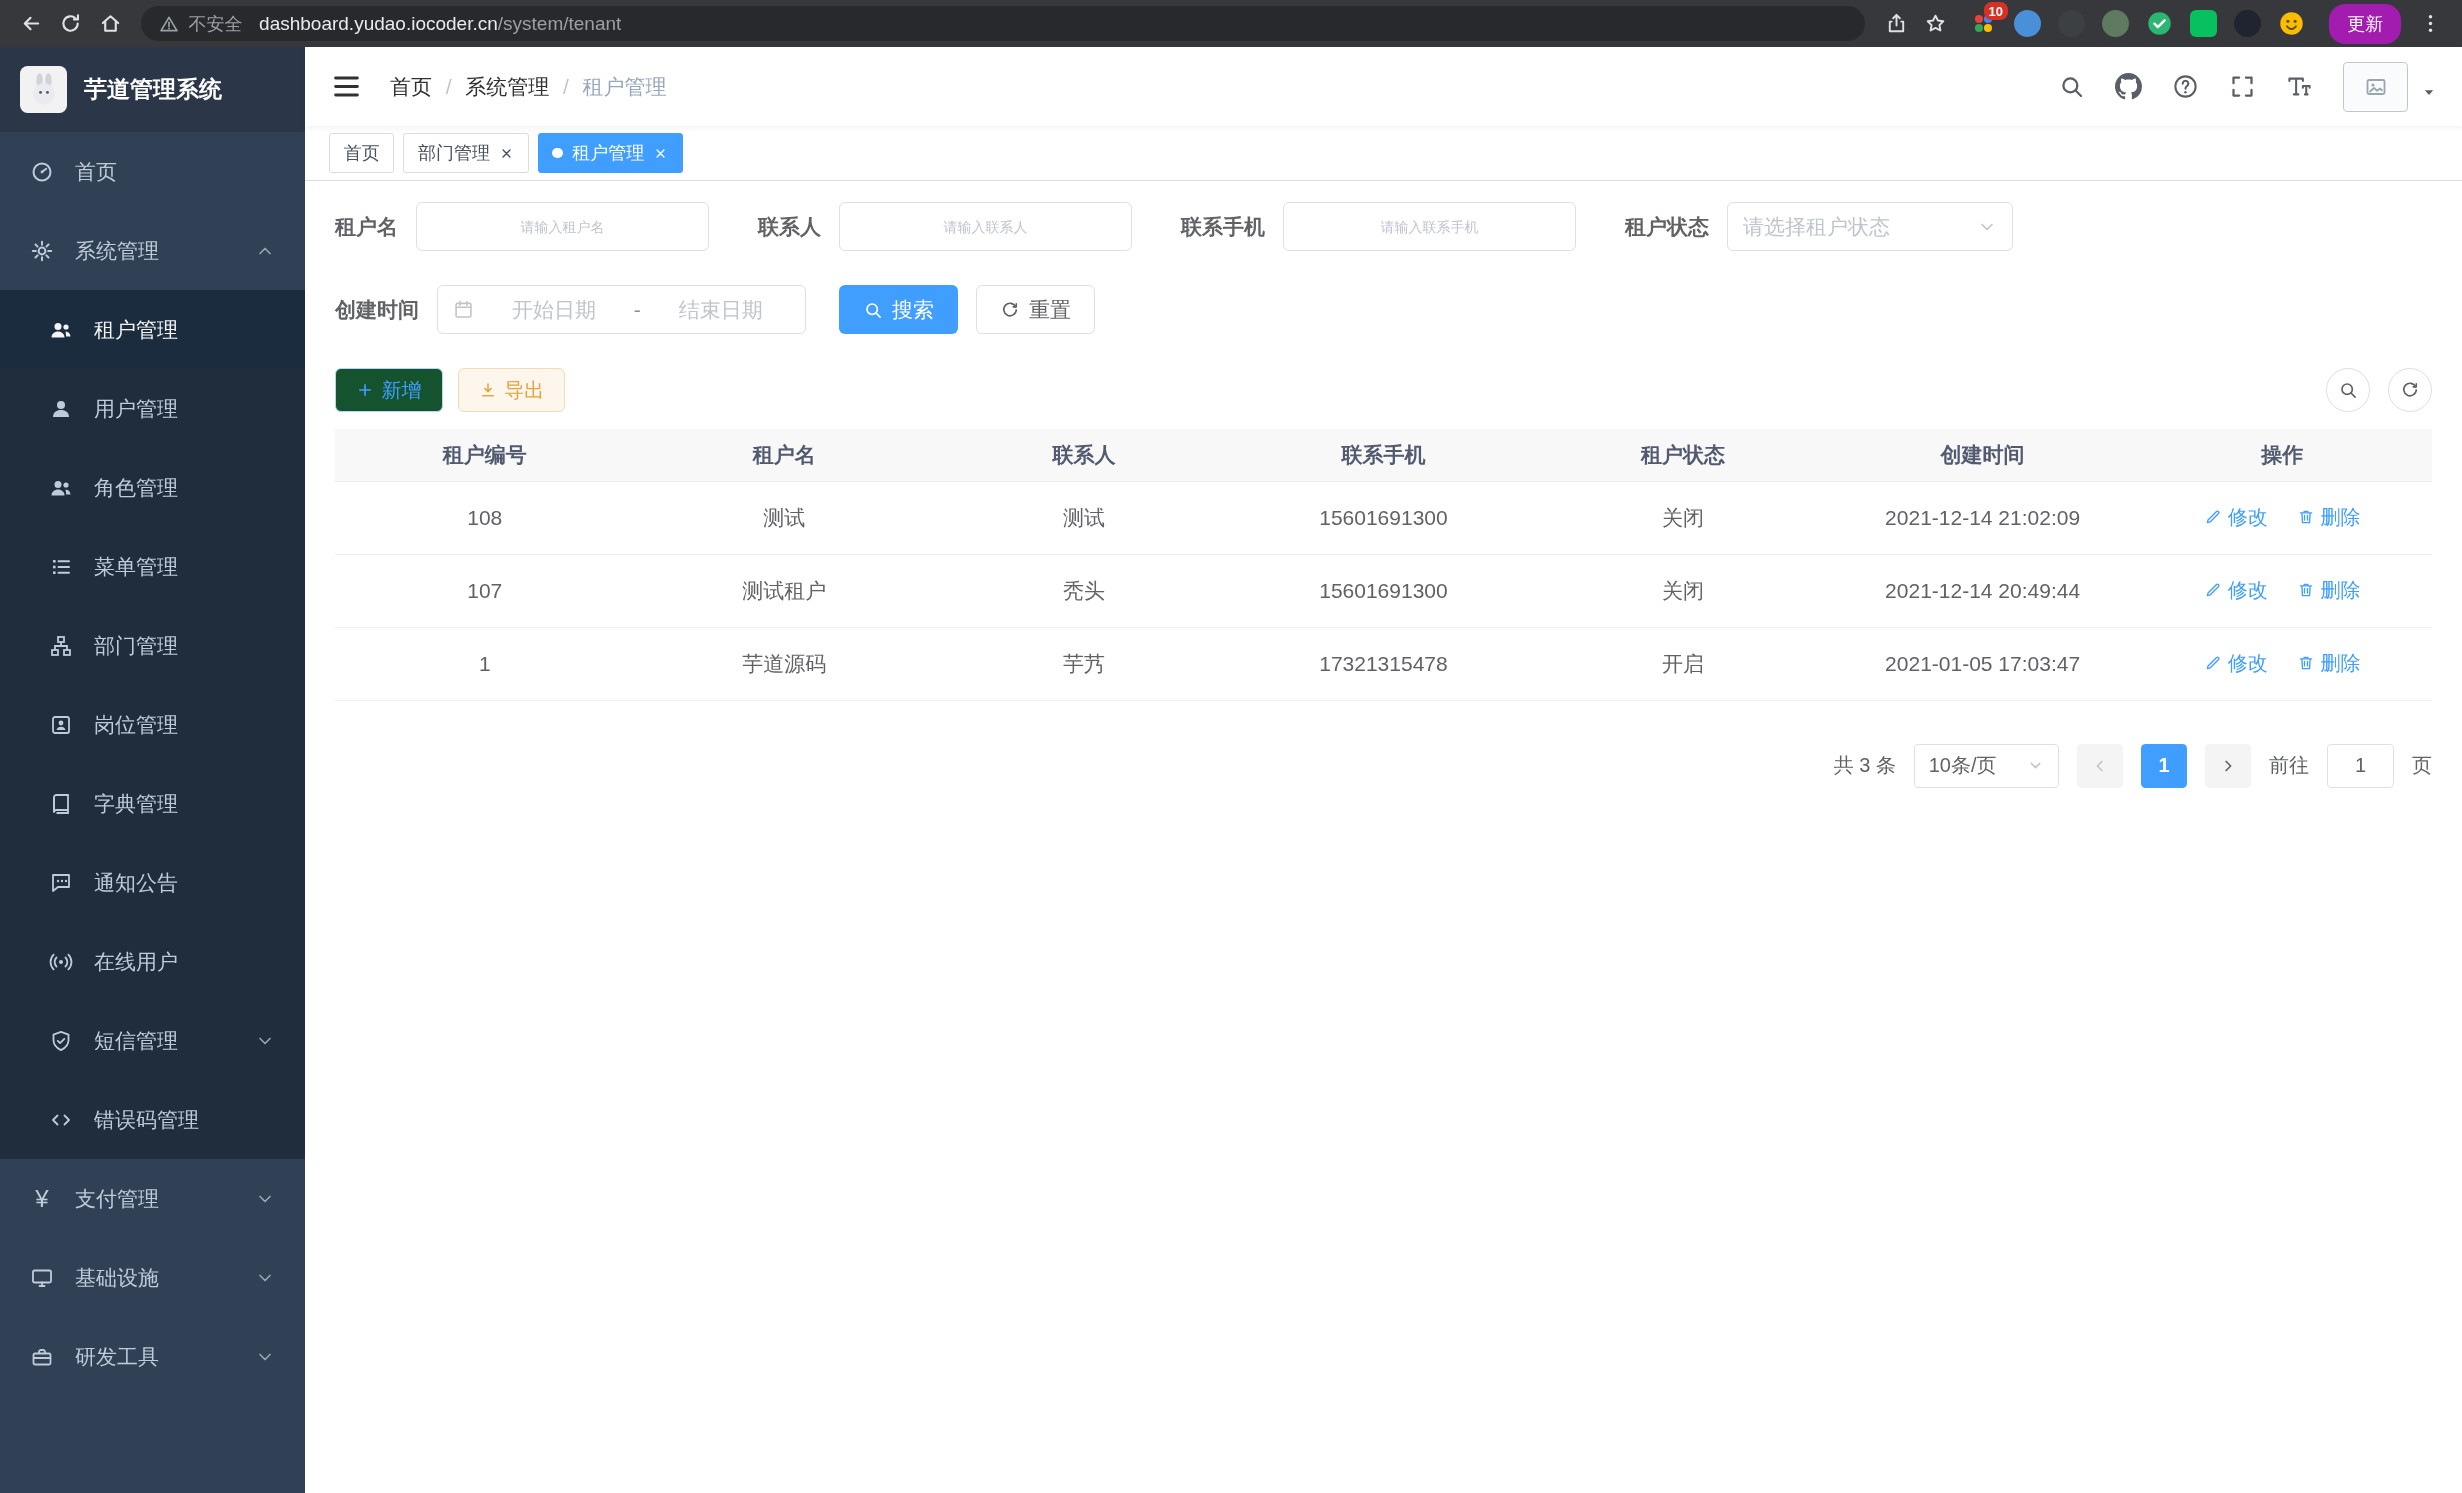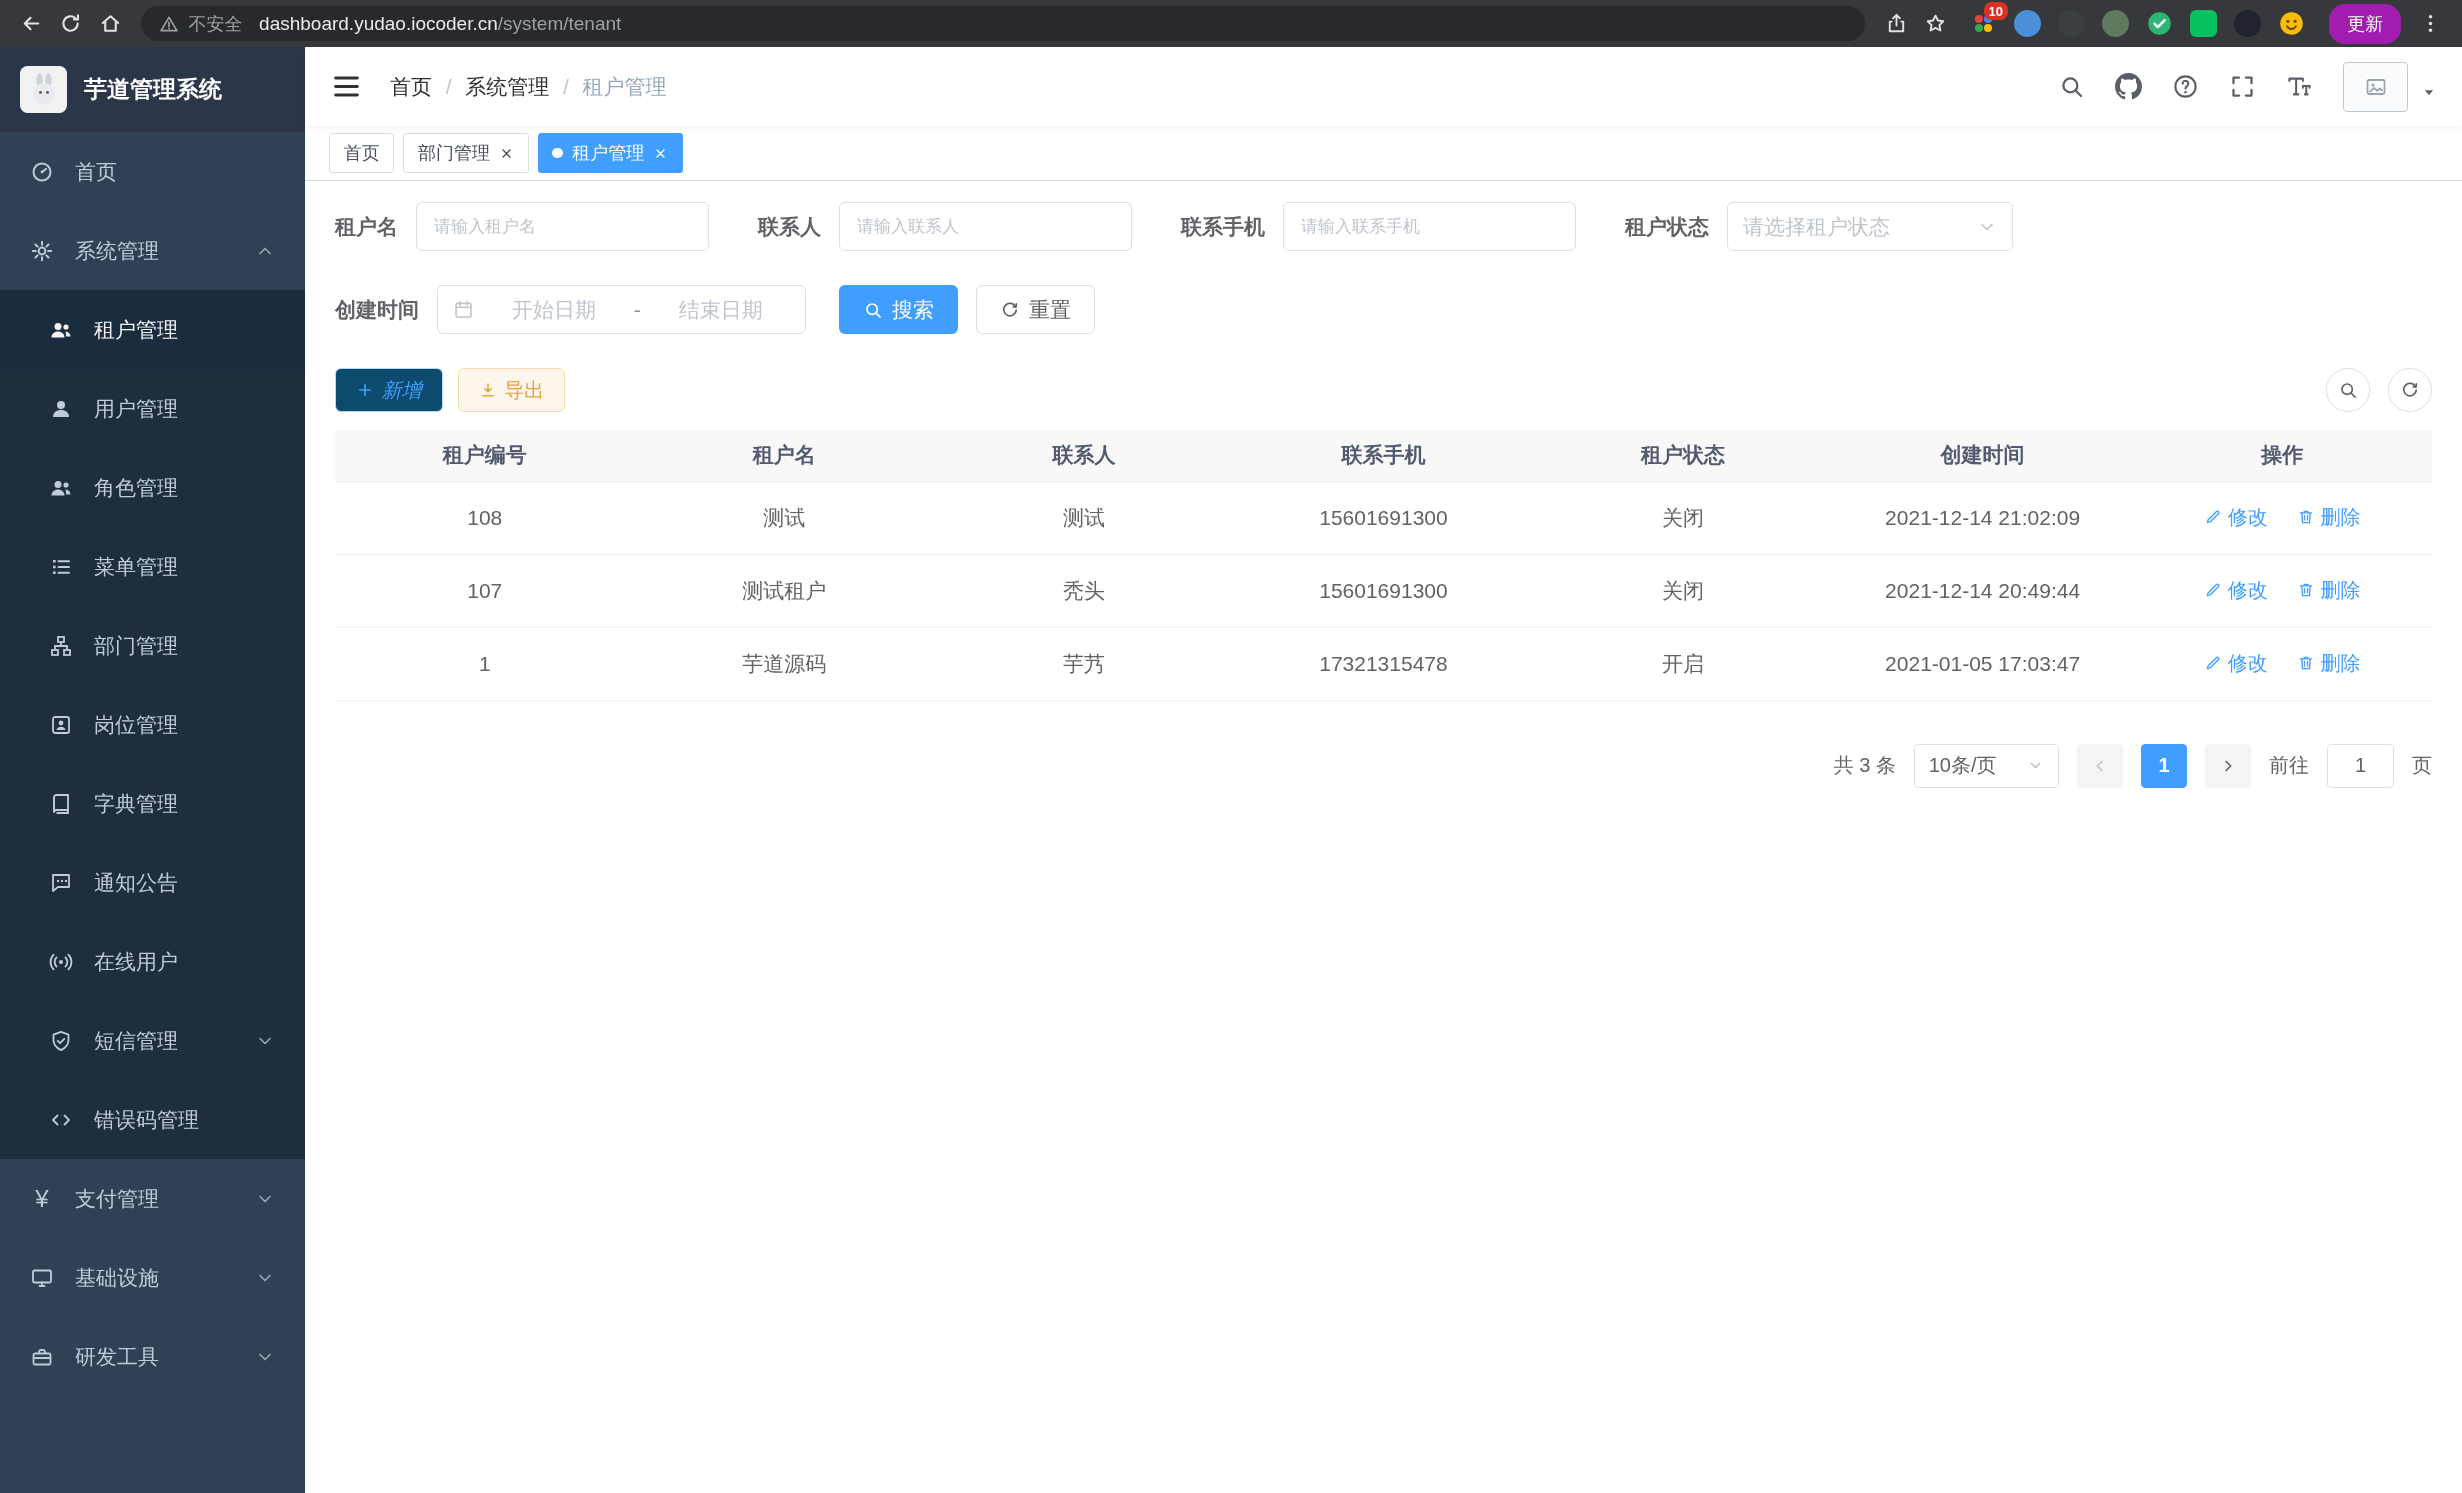--- a/index.html
+++ b/index.html
@@ -67,37 +67,37 @@
   .tab.active { background:#409eff; border-color:#409eff; color:#fff; }
   .tab .dot { width:10.7px; height:10.7px; border-radius:50%; background:#fff; display:inline-block; }
 
   
   .content { flex:1; padding:21px 30px 0; background:#fff; overflow:hidden; }
   .filter-row { display:flex; align-items:center; margin-bottom:34px; }
   .filter-item { display:flex; align-items:center; margin-right:49px; }
   .filter-label { font-size:21px; font-weight:700; color:#606266; margin-right:18px; white-space:nowrap; }
   .box { height:49px; border:1.5px solid #dcdfe6; border-radius:6px; background:#fff; display:flex; align-items:center; font-size:21px; color:#606266; }
   .input-box { width:293px; }
-  .input-box input { flex:1; border:0; outline:0; padding:0 17px; font-size:17px; color:#ec4899; background:transparent; min-width:0; font-family:inherit; }
+  .input-box input { flex:1; border:0; outline:0; padding:0 17px; font-size:14px; color:#ec4899; background:transparent; min-width:0; font-family:inherit;text-align:center; }
   input::placeholder { color:#bfc4cd; }
   .select-box { width:286px; padding:16px 15px; justify-content:space-between; color:#bfc4cd; cursor:pointer; }
   .select-box .chev { width:20px; height:20px; color:#c0c4cc; }
   .date-box { width:369px; padding:0 15px; gap:10.7px; color:#bfc4cd; cursor:pointer; }
   .date-box .cal { width:21px; height:21px; color:#c0c4cc; flex:0 0 auto; }
   .date-part { flex:1; text-align:center; white-space:nowrap; }
   .date-sep { color:#8a9099; }
   .btn { height:49px; display:inline-flex; align-items:center; gap:9px; padding:0 23px; border-radius:6px; font-size:21px; border:1.5px solid transparent; cursor:pointer; font-family:inherit; }
   .btn svg { width:20px; height:20px; }
   .btn-search { background:#409eff; color:#fff; margin-left:9px; }
   .btn-reset { background:#fff; border-color:#dcdfe6; color:#606266; margin-left:18px; }
 
   .toolbar-row { display:flex; align-items:center; margin-bottom:17px; }
   .btn-mini { height:44px; font-size:20px; padding:0 20px; border-radius:6px; display:inline-flex; align-items:center; gap:7.6px; border:1.5px solid; cursor:pointer; font-family:inherit; }
   .btn-mini svg { width:18px; height:18px; }
-  .btn-add { background:#0c4a6e; border-color:#b3d8ff; color:#409eff;font-style:italic; }
+  .btn-add { background:#14532d; border-color:#b3d8ff; color:#409eff; }
   .btn-export { background:#fdf6ec; border-color:#f5dab1; color:#e6a23c; margin-left:15px; }
   .tool-right { margin-left:auto; display:flex; gap:18px; }
   .circle-btn { width:44px; height:44px; border-radius:50%; border:1.5px solid #dcdfe6; background:#fff; display:flex; align-items:center; justify-content:center; color:#606266; cursor:pointer; }
   .circle-btn svg { width:20px; height:20px; }
 
   
   table.grid { width:100%; border-collapse:collapse; table-layout:fixed; }
   table.grid th { background:#f8f8f9; color:#515a6e; font-weight:700; font-size:21px; height:52px; text-align:center; border-bottom:1.5px solid #ebeef5; }
   table.grid td { height:73px; font-size:21px; color:#606266; text-align:center; border-bottom:1.5px solid #ebeef5; }
   .op-link { color:#409eff; display:inline-flex; align-items:center; gap:6px; font-size:20px; cursor:pointer; }

